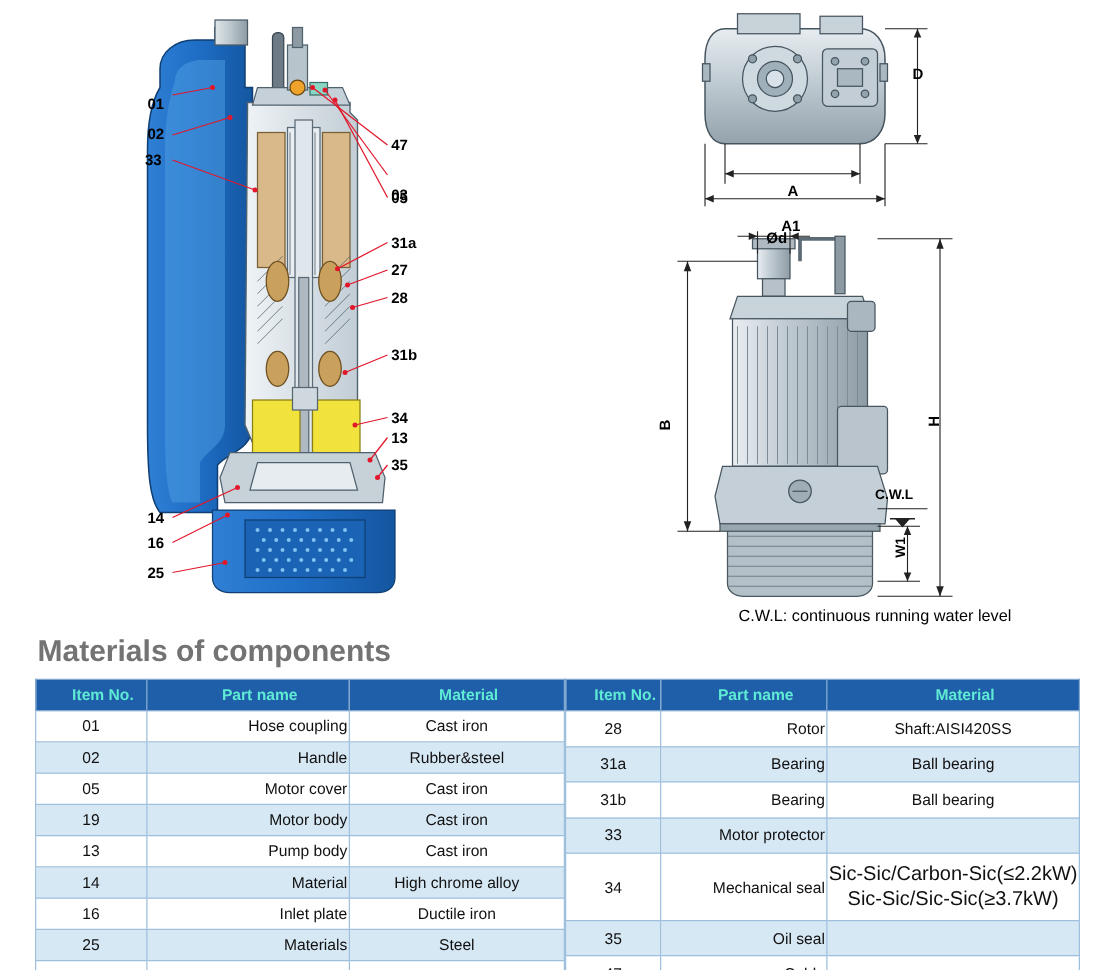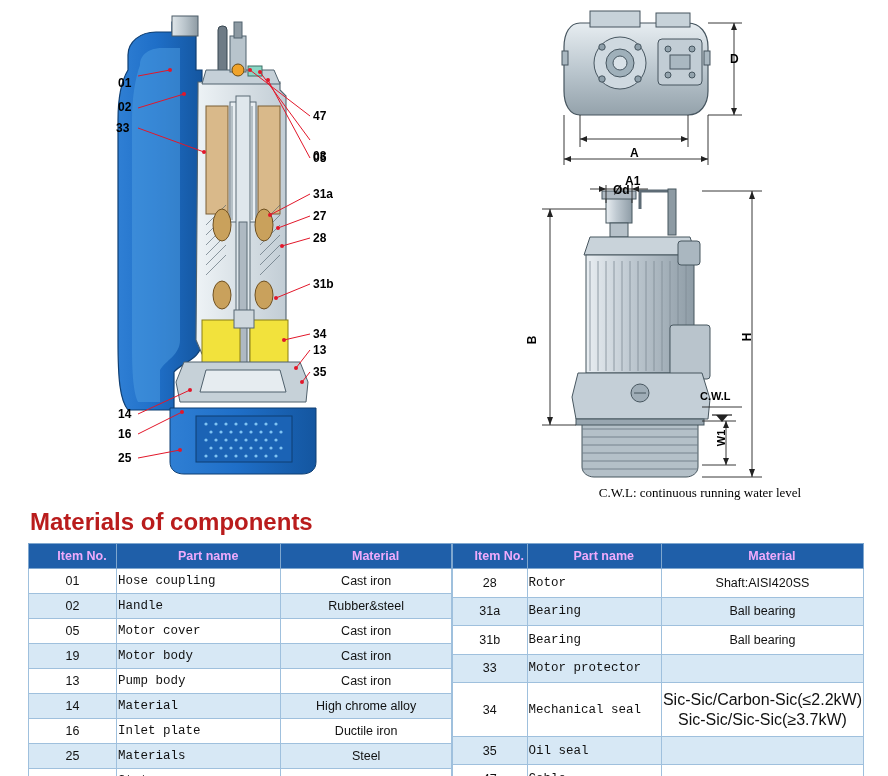--- a/index.html
+++ b/index.html
@@ -20,41 +20,41 @@
   
   .cut-wrap{position:absolute;left:110px;top:10px;width:250px;height:470px;}
 
   
   .topview{position:absolute;left:560px;top:5px;width:320px;height:165px;}
 
   
   .sideview{position:absolute;left:520px;top:175px;width:360px;height:320px;}
 
   .cwl-note{position:absolute;left:520px;top:485px;width:360px;text-align:center;
-            font-size:13px;color:#000;font-family:Liberation Serif, serif;}
+            font-size:13px;color:#000;}
 
   
   .mat-title{position:absolute;left:30px;top:508px;font-size:24px;font-weight:bold;
-             color:#b91c1c;letter-spacing:0px;}
+             color:#737373;letter-spacing:0px;}
   .tables{position:absolute;left:28px;top:543px;width:836px;display:flex;gap:0px;}
   table{border-collapse:collapse;font-size:12.5px;}
   table.left-tbl{width:424px;}
   table.right-tbl{width:412px;}
-  th{background:#1f5fa9;color:#f0abfc;font-weight:bold;border:1px solid #7fa7cf;
+  th{background:#1f5fa9;color:#5eead4;font-weight:bold;border:1px solid #7fa7cf;
      height:22px;font-size:12.5px;padding-left:20px;}
   td{border:1px solid #9fc0dd;height:22px;text-align:center;color:#111;}
   tr.alt td{background:#d7e8f5;}
   tr.norm td{background:#ffffff;}
   .col-item{width:78px;}
   .col-part{width:170px;}
   .col-mat{width:176px;}
   .r-col-item{width:78px;}
   .r-col-part{width:166px;}
   .r-col-mat{width:168px;}
-  td.part{text-align:left;font-family:Liberation Mono, monospace;}
+  td.part{text-align:right;}
   .two-line{line-height:1.25;font-size:16px;}
   .two-line div{white-space:nowrap;}
   svg{display:block;}
 </style>
 </head>
 <body>
 
 <div class="diagram-area">
 
   <div class="cut-wrap">

